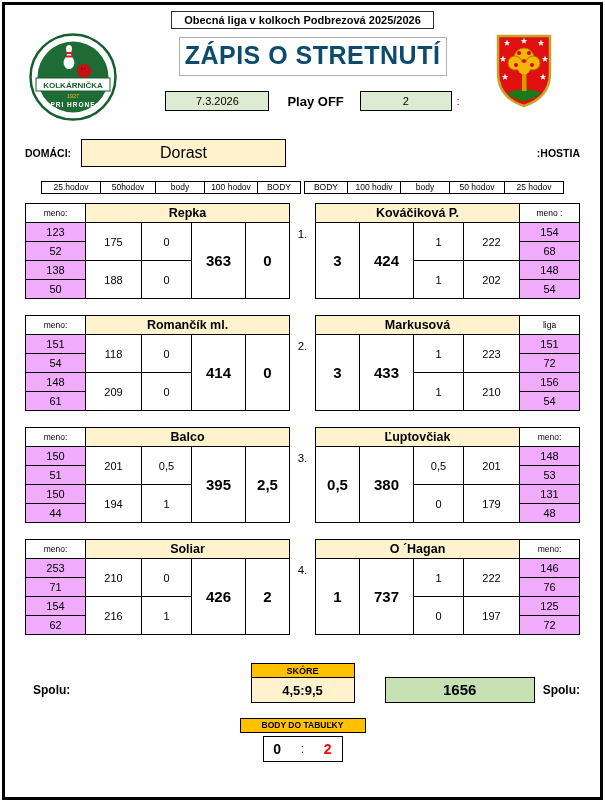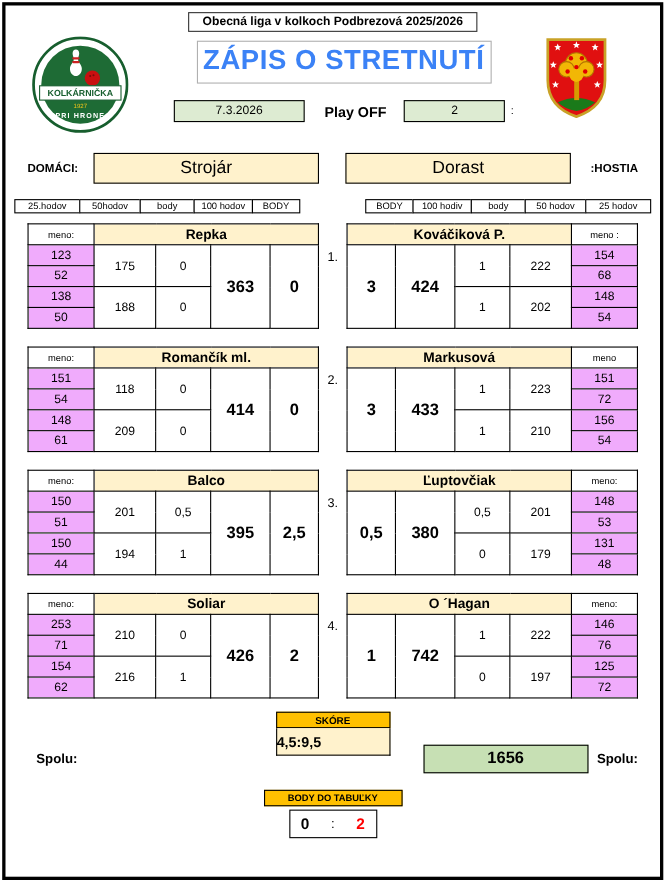--- a/index.html
+++ b/index.html
@@ -20,47 +20,47 @@
     border: 1px solid #333; font-size: 11px; font-weight: bold;
   }
   .header-grid {
     display: grid; grid-template-columns: 135px 1fr 115px;
     padding: 0 10px; margin-top: 2px; height: 92px;
   }
   .logo-col svg { margin: 2px 0 0 14px; }
   .crest-col svg { margin: 2px 0 0 20px; }
   .main-title {
     margin: 6px auto 0; width: 268px; text-align: center;
-    font-size: 25px; font-weight: bold; color: #3b82f6;
+    font-size: 25px; font-weight: bold; color: #0c4a6e;
     border: 1px solid #b0b0b0; padding: 3px 0 5px; letter-spacing: .5px;
     white-space: nowrap;
   }
   .date-row { display: flex; align-items: center; justify-content: center; margin-top: 15px; }
   .green-box {
     background: #DDEBD2; border: 1px solid #000; height: 20px;
     font-size: 11px; line-height: 18px; text-align: center;
   }
-  .date-box { width: 119px; }
+  .date-box { width: 104px; }
   .round-box { width: 92px; }
   .playoff { font-weight: bold; font-size: 13px; margin: 0 16px 0 18px; }
   .round-colon { font-size: 10px; margin-left: 5px; }
 
   
   .teams-row { display: flex; align-items: center; padding: 0 20px; margin-top: 16px; }
   .team-label { font-weight: bold; font-size: 10.5px; width: 56px; white-space: nowrap; }
   .team-label.right { flex: 1; text-align: right; width: auto; }
   .team-box {
     flex: 0 0 205px; height: 28px; background: #FFF2CC; border: 1px solid #000;
     text-align: center; font-size: 16px; line-height: 26px;
   }
   .team-box.home { margin-left: 4px; margin-right: 24px; }
   .team-box.away { margin-right: 6px; }
 
   
-  .colheads { display: flex; justify-content: space-between; padding: 0 8px; margin-top: 14px; }
+  .colheads { display: flex; justify-content: space-between; padding: 0 36px; margin-top: 14px; }
   .ch-group { display: flex; }
   .ch {
     border: 1px solid #000; height: 13px; font-size: 8.5px; line-height: 11px;
     text-align: center; margin-left: -1px; background: #fff;
   }
   .ch:first-child { margin-left: 0; }
 
   
   .block { position: relative; display: flex; justify-content: space-between; padding: 0 20px; margin-top: 9px; }
   .block + .block { margin-top: 16px; }
@@ -78,28 +78,28 @@
 
   
   .summary-row { position: relative; display: flex; align-items: flex-end; padding: 0 20px; margin-top: 27px; height: 41px; }
   .spolu-label { font-weight: bold; font-size: 12px; margin: 0 6px 6px 8px; white-space: nowrap; }
   .spolu-label.right { margin: 0 0 6px 8px; }
   .total-box {
     width: 150px; height: 26px; background: #C7E0B4; border: 1px solid #000;
     text-align: center; font-weight: bold; font-size: 15px; line-height: 24px;
   }
   .total-box.away { margin-left: auto; }
-  .score-col { position: absolute; left: 50%; bottom: 16px; transform: translateX(-50%); width: 104px; }
+  .score-col { position: absolute; left: 50%; bottom: 0; transform: translateX(-50%); width: 104px; }
   .score-head {
     background: #FFC000; border: 1px solid #000; height: 15px;
     font-size: 9px; font-weight: bold; text-align: center; line-height: 14px;
   }
   .score-box {
     border: 1px solid #000; border-top: none; height: 25px; background: #FFF2CC;
-    display: flex; align-items: center; justify-content: flex-start;
+    display: flex; align-items: center; justify-content: center;
     font-weight: bold; font-size: 13px;
   }
   .table-points { width: 126px; margin: 15px auto 0; }
   .tp-head {
     background: #FFC000; border: 1px solid #000; height: 15px;
     font-size: 8.5px; font-weight: bold; text-align: center; line-height: 13px;
   }
   .tp-box {
     width: 80px; height: 26px; border: 1px solid #000; margin: 3px auto 0;
     display: flex; align-items: center; justify-content: space-around; font-size: 14px; background: #fff;
@@ -161,21 +161,20 @@
         <circle cx="34" cy="20" r="2" fill="#E00000"></circle>
         <circle cx="29" cy="28" r="2" fill="#E00000"></circle>
         <circle cx="21" cy="32" r="2" fill="#E00000"></circle>
         <circle cx="37" cy="32" r="2" fill="#E00000"></circle>
       </svg>
     </div>
   </div>
 
   <div class="teams-row">
     <div class="team-label">DOMÁCI:</div>
-    <div class="team-box home">Strojár</div>
     <div class="team-box away">Dorast</div>
     <div class="team-label right">:HOSTIA</div>
   </div>
 
   <div class="colheads">
     <div class="ch-group">
       <div class="ch" style="width:60px">25.hodov</div>
       <div class="ch" style="width:56px">50hodov</div>
       <div class="ch" style="width:50px">body</div>
       <div class="ch" style="width:54px">100 hodov</div>
@@ -299,21 +298,21 @@
       <colgroup>
           <col style="width:44px">
           <col style="width:54px">
           <col style="width:50px">
           <col style="width:56px">
           <col style="width:60px">
         </colgroup>
       <tbody>
           <tr>
         <td class="name" colspan="4">Markusová</td>
-        <td class="meno">meno</td>
+        <td class="meno">liga</td>
       </tr>
       <tr>
         <td rowspan="4" class="big">3</td>
         <td rowspan="4" class="big">433</td>
         <td rowspan="2">1</td>
         <td rowspan="2">223</td>
         <td class="blue">151</td>
       </tr>
       <tr>
             <td class="blue">72</td>
@@ -443,21 +442,21 @@
           <col style="width:56px">
           <col style="width:60px">
         </colgroup>
       <tbody>
           <tr>
         <td class="name" colspan="4">O ´Hagan</td>
         <td class="meno">meno:</td>
       </tr>
       <tr>
         <td rowspan="4" class="big">1</td>
-        <td rowspan="4" class="big">742</td>
+        <td rowspan="4" class="big">737</td>
         <td rowspan="2">1</td>
         <td rowspan="2">222</td>
         <td class="blue">146</td>
       </tr>
       <tr>
             <td class="blue">76</td>
           </tr>
       <tr>
         <td rowspan="2">0</td>
         <td rowspan="2">197</td>

